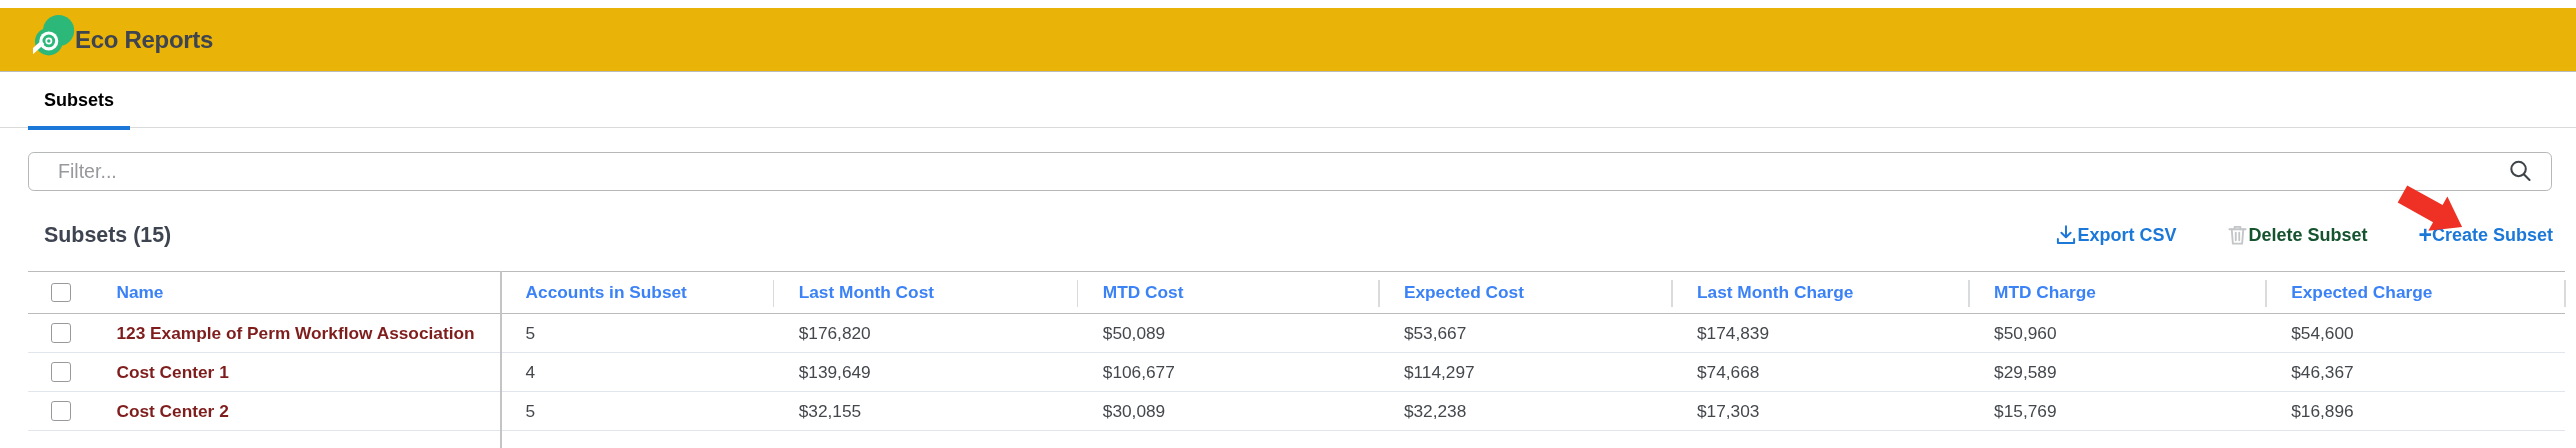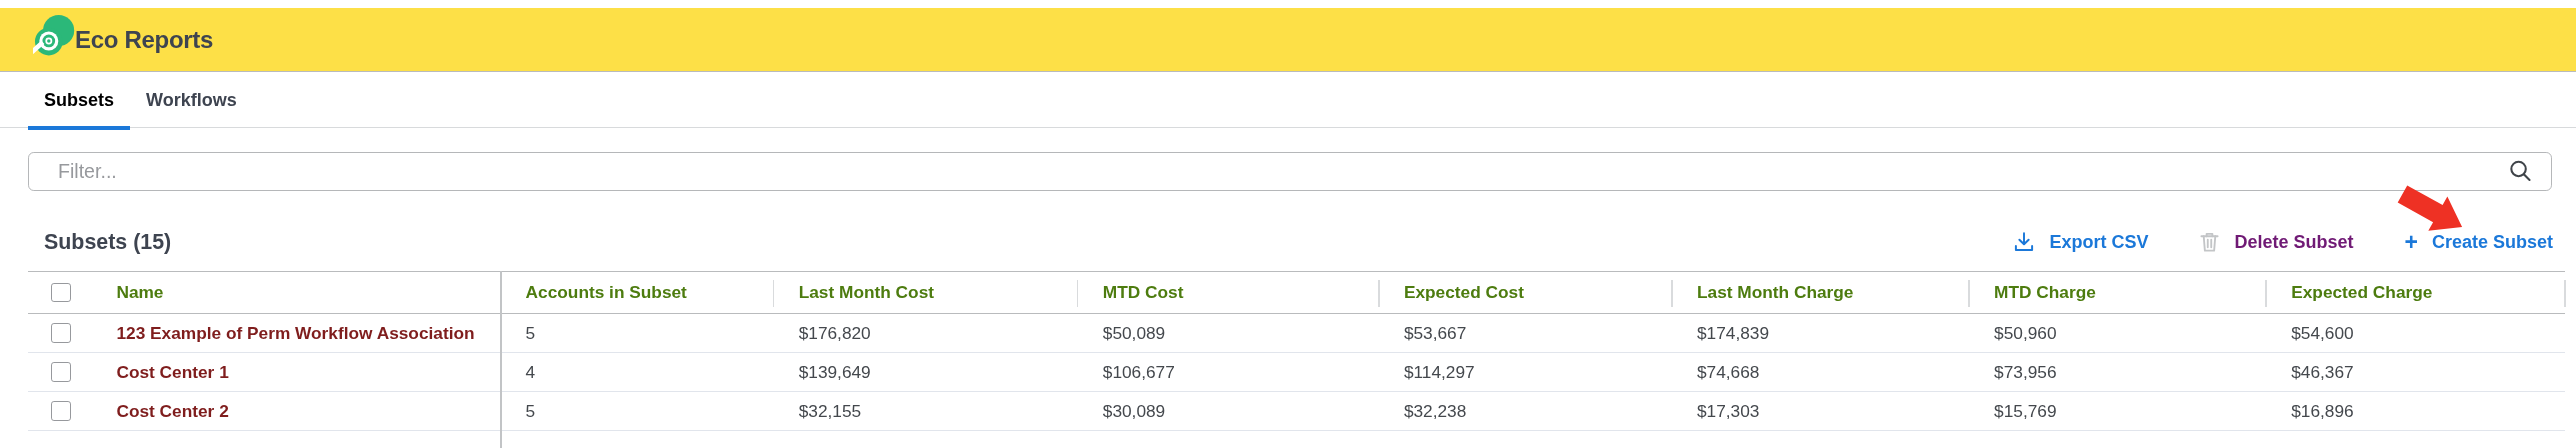--- a/index.html
+++ b/index.html
@@ -2,21 +2,21 @@
 <html style="font-size:9.2px"><head>
 <meta charset="utf-8">
 <style>
   * { box-sizing: border-box; margin: 0; padding: 0; }
   html,body { width:2576px; height:448px; background:#ffffff; overflow:hidden;
               font-family:"Liberation Sans","DejaVu Sans",sans-serif; }
   #page { position:relative; width:2576px; height:448px; background:#fff; }
 
   
   .app-header { position:absolute; left:0; top:7.5px; width:2576px; height:64px;
-                background:#fde047; border-bottom:1.7px solid #b9bbbd;text-decoration:underline; }
+                background:#eab308; border-bottom:1.7px solid #b9bbbd;text-decoration:underline; }
   .logo { position:absolute; left:33px; top:7.5px; width:42px; height:45px; }
   .app-title { position:absolute; left:75px; top:0; height:64px; display:flex; align-items:center;
                font-size:24px; font-weight:700; color:#3e4450; letter-spacing:-0.3px; }
 
   
   .tabbar { position:absolute; left:0; top:73px; width:2576px; height:55px;
             border-bottom:1.7px solid #d8dadc; display:flex; padding-left:28px; }
   .tab { height:55px; display:flex; align-items:center; padding:0 16px;
          font-size:18px; font-weight:600; color:#3e4450; cursor:pointer; position:relative; }
   .tab.active { color:#000000; }
@@ -24,37 +24,37 @@
 
   
   .filter-wrap { position:absolute; left:28px; top:152px; width:2524px; height:39px; }
   .filter-input { width:100%; height:100%; border:1.2px solid #b5b7b9; border-radius:5.8px;
                   font-size:19.6px; color:#0369a1; padding:0 69px 0 29px; outline:none;
                   font-family:"Liberation Sans","DejaVu Sans",sans-serif; }
   .filter-input::placeholder { color:#97999d; }
   .search-ic { position:absolute; right:18.5px; top:6.4px; width:26.6px; height:26.6px; cursor:pointer; }
 
   
-  .section-row { position:absolute; left:0; top:222px; width:2576px; height:40px; }
+  .section-row { position:absolute; left:0; top:215px; width:2576px; height:40px; }
   .section-title { position:absolute; left:44px; top:0; height:40px; display:flex; align-items:center;
                    font-size:21.4px; font-weight:700; color:#3e4450; }
   .actions { position:absolute; right:23px; top:0; height:40px; display:flex; align-items:center; gap:51px; }
-  .action { display:flex; align-items:center; gap:14px; font-size:18px; font-weight:700;
+  .action { display:flex; align-items:center; gap:0; font-size:18px; font-weight:700;
             color:#1b78d9; cursor:pointer; white-space:nowrap; }
-  .action.disabled { color:#701a75; cursor:default; }
+  .action.disabled { color:#14532d; cursor:default; }
   .action svg { display:block; }
   .plus-glyph { font-size:23px; font-weight:600; line-height:1; }
 
   
   table.grid { position:absolute; left:28px; top:271px; width:2537px; border-collapse:collapse;
                table-layout:fixed; border-top:1.7px solid #b9bbbd; }
   col.c-check{width:63px;} col.c-name{width:409px;} col.c-acct{width:273px;}
   col.c-lmc{width:304px;} col.c-mtdc{width:301px;} col.c-ec{width:293px;}
   col.c-lmch{width:297px;} col.c-mtdch{width:297px;} col.c-ech{width:299px;}
-  .grid th { height:42px; text-align:left; font-size:17.3px; font-weight:700; color:#4d7c0f;
+  .grid th { height:42px; text-align:left; font-size:17.3px; font-weight:700; color:#3b82f6;
              border-bottom:1.7px solid #b9bbbd; padding:0 0 0 25.4px; position:relative; white-space:nowrap; }
   .grid td { height:39px; font-size:17.3px; color:#44484d; border-bottom:1.2px solid #e1e5ec;
              padding:0 0 0 25.4px; white-space:nowrap; overflow:hidden; }
   .grid th.sep::before { content:""; position:absolute; left:-0.6px; top:7.5px; height:27px; width:1.7px; background:#d9dbdd; }
   .grid th.sep-r::after { content:""; position:absolute; right:-0.6px; top:7.5px; height:27px; width:1.7px; background:#d9dbdd; }
   .grid th.chk, .grid td.chk { padding-left:23px; }
   .checkbox { width:19.6px; height:19.6px; border:1.7px solid #97999d; border-radius:2.9px; background:#fff; cursor:pointer; }
   a.row-link { color:#7f1d1d; font-weight:600; text-decoration:none; cursor:pointer; }
   .name-divider { position:absolute; left:500px; top:271px; width:1.7px; height:177px; background:#c2c4c6; }
 
@@ -74,21 +74,20 @@
       <circle cx="27" cy="45" r="11" fill="#2bb879"></circle>
       <circle cx="27" cy="45" r="6" fill="#ffffff"></circle>
       <circle cx="27" cy="45" r="3" fill="#2bb879"></circle>
       <rect x="-6" y="52" width="26" height="8" fill="#ffffff" transform="rotate(-42 7 56)"></rect>
     </svg>
     <div class="app-title">Eco Reports</div>
   </div>
 
   <div class="tabbar">
     <div class="tab active">Subsets</div>
-    <div class="tab">Workflows</div>
   </div>
 
   <div class="filter-wrap">
     <input class="filter-input" type="text" placeholder="Filter..." style="">
     <svg class="search-ic" viewBox="0 0 46 46" fill="none" stroke="#3f4449" stroke-width="3.6">
       <circle cx="20" cy="19" r="12.5"></circle>
       <line x1="29.5" y1="28.5" x2="39" y2="38" stroke-linecap="round"></line>
     </svg>
   </div>
 
@@ -168,21 +167,21 @@
       <tr>
         <td class="chk">
             <div class="checkbox"></div>
           </td>
         <td><a class="row-link">Cost Center 1</a></td>
         <td>4</td>
         <td>$139,649</td>
         <td>$106,677</td>
         <td>$114,297</td>
         <td>$74,668</td>
-        <td>$73,956</td>
+        <td>$29,589</td>
         <td>$46,367</td>
       </tr>
       <tr>
         <td class="chk">
             <div class="checkbox"></div>
           </td>
         <td><a class="row-link">Cost Center 2</a></td>
         <td>5</td>
         <td>$32,155</td>
         <td>$30,089</td>

